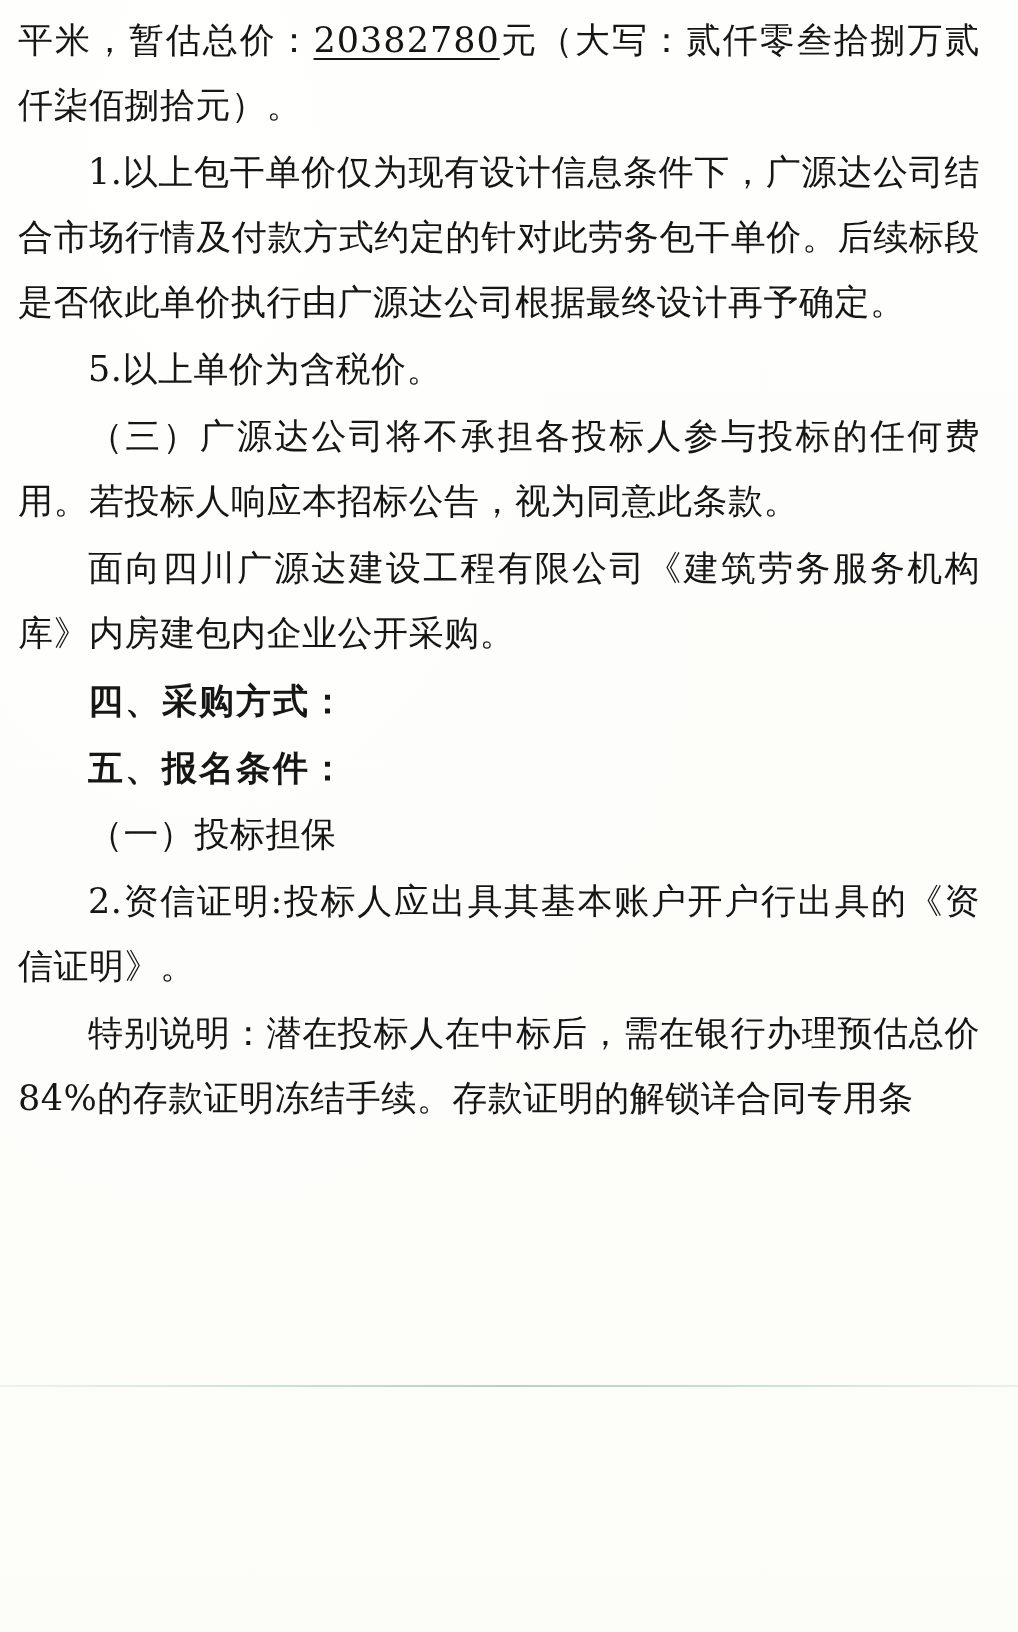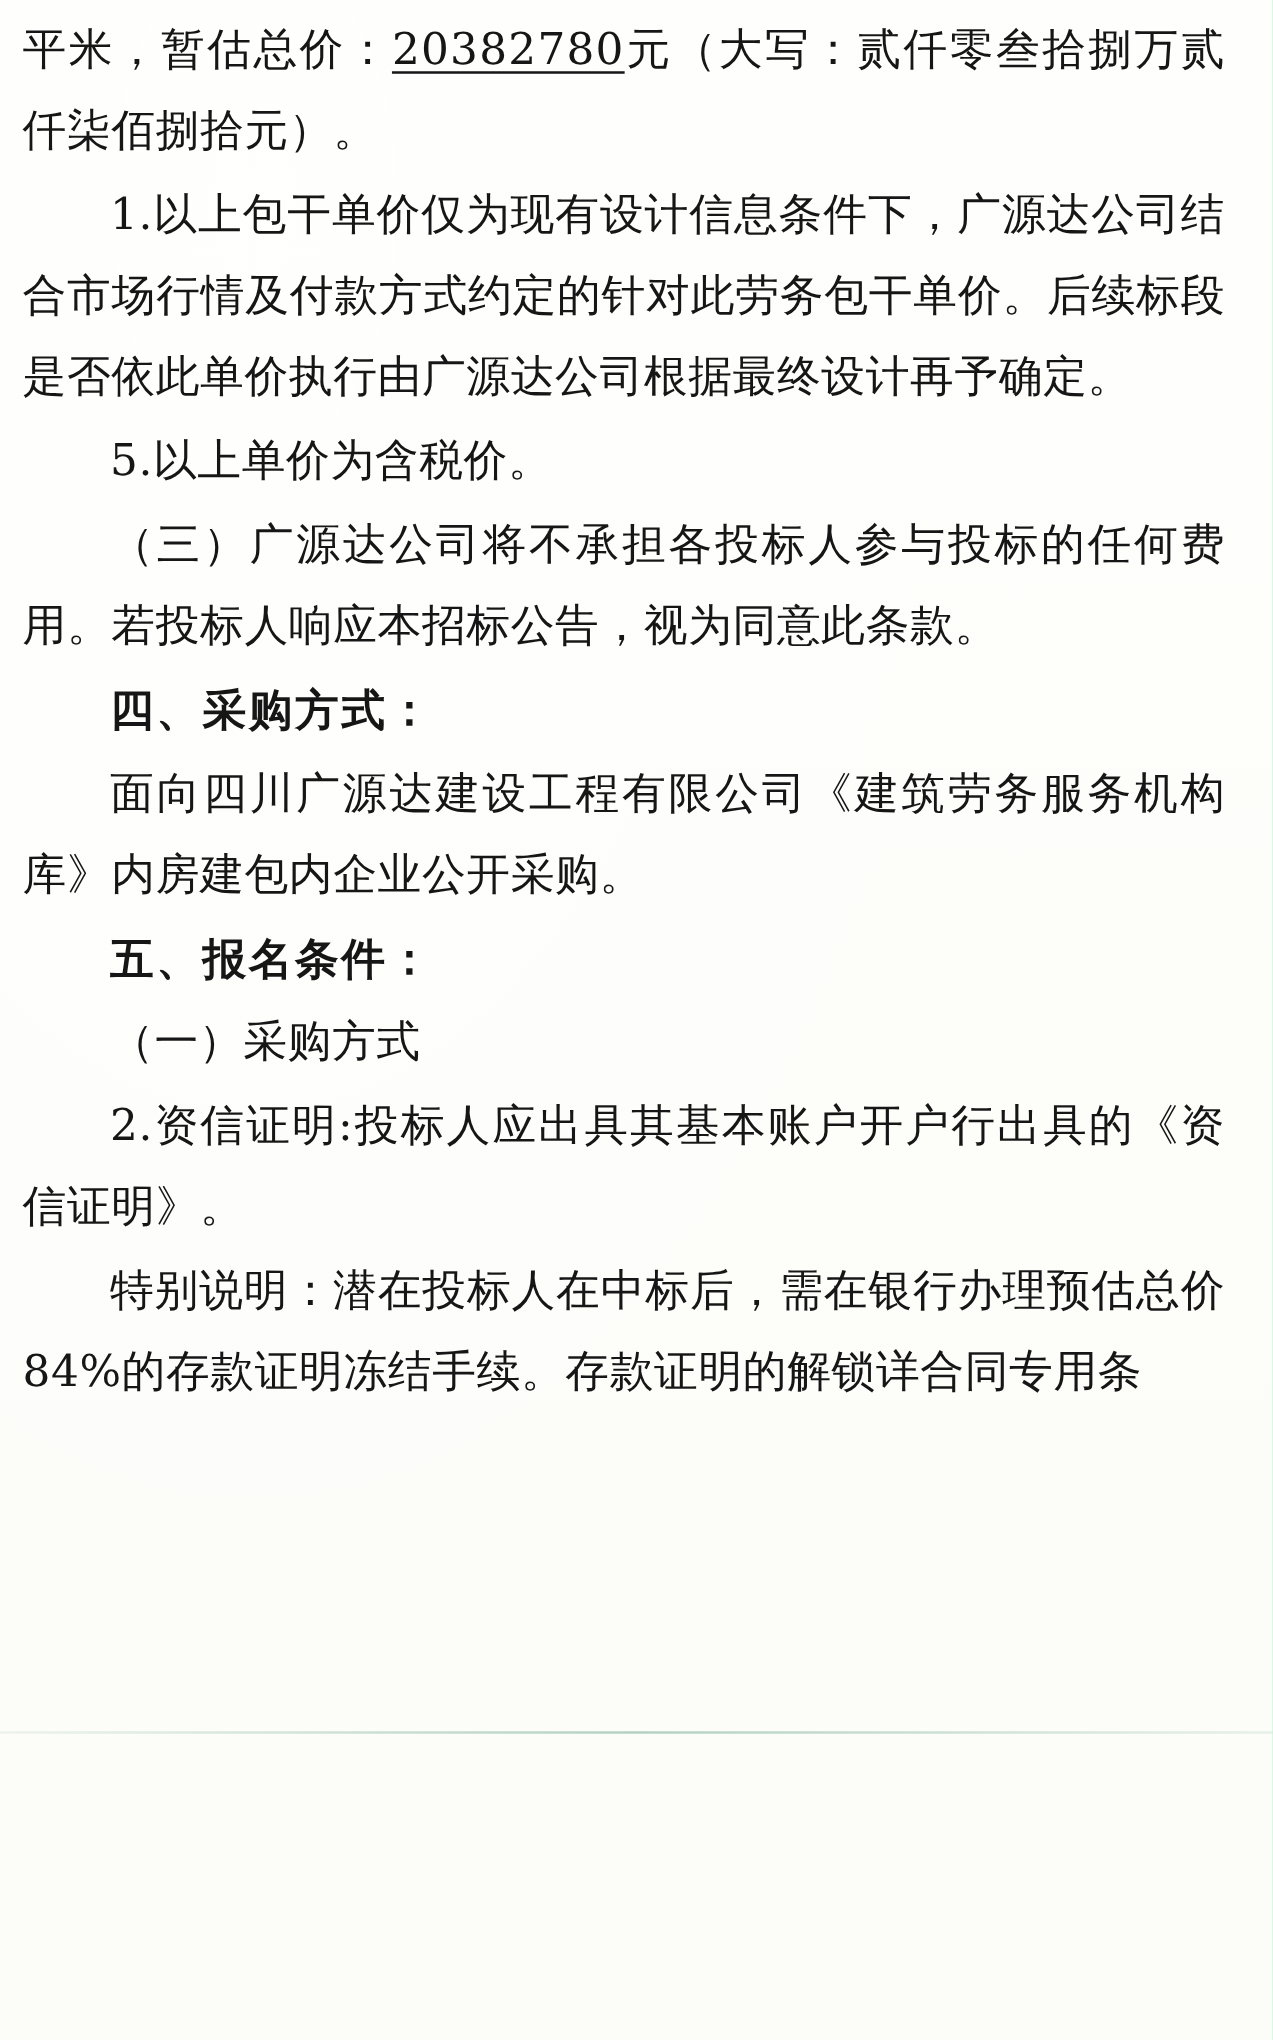--- a/index.html
+++ b/index.html
@@ -12,21 +12,21 @@
     height: 1632px;
     font-family: "DejaVu Serif", "Liberation Serif", serif;
     color: #1d1d1d;
     position: relative;
     overflow: hidden;
   }
   .page {
     position: relative;
     width: 1018px;
     height: 1632px;
-    background: #86efac;
+    background: #22c55e;
     padding: 0;
     box-sizing: border-box;
   }
   .doc-body {
     position: absolute;
     left: 18px;
     top: 8px;
     width: 962px;
   }
   p.para {
@@ -93,34 +93,34 @@
     </p>
 
     <p class="para indent">
       <span>5.以上单价为含税价。</span>
     </p>
 
     <p class="para indent">
       <span>（三）广源达公司将不承担各投标人参与投标的任何费用。若投标人响应本招标公告，视为同意此条款。</span>
     </p>
 
+    <p class="para indent">
+      <span>面向四川广源达建设工程有限公司《建筑劳务服务机构库》内房建包内企业公开采购。</span>
+    </p>
+
     <p class="para heading">
       <span>四、采购方式：</span>
-    </p>
-
-    <p class="para indent">
-      <span>面向四川广源达建设工程有限公司《建筑劳务服务机构库》内房建包内企业公开采购。</span>
     </p>
 
     <p class="para heading">
       <span>五、报名条件：</span>
     </p>
 
     <p class="para indent">
-      <span>（一）采购方式</span>
+      <span>（一）投标担保</span>
     </p>
 
 
     <p class="para indent">
       <span>2.资信证明:投标人应出具其基本账户开户行出具的《资信证明》。</span>
     </p>
 
 
     <p class="para indent">
       <span>特别说明：潜在投标人在中标后，需在银行办理预估总价 84%的存款证明冻结手续。存款证明的解锁详合同专用条</span>

